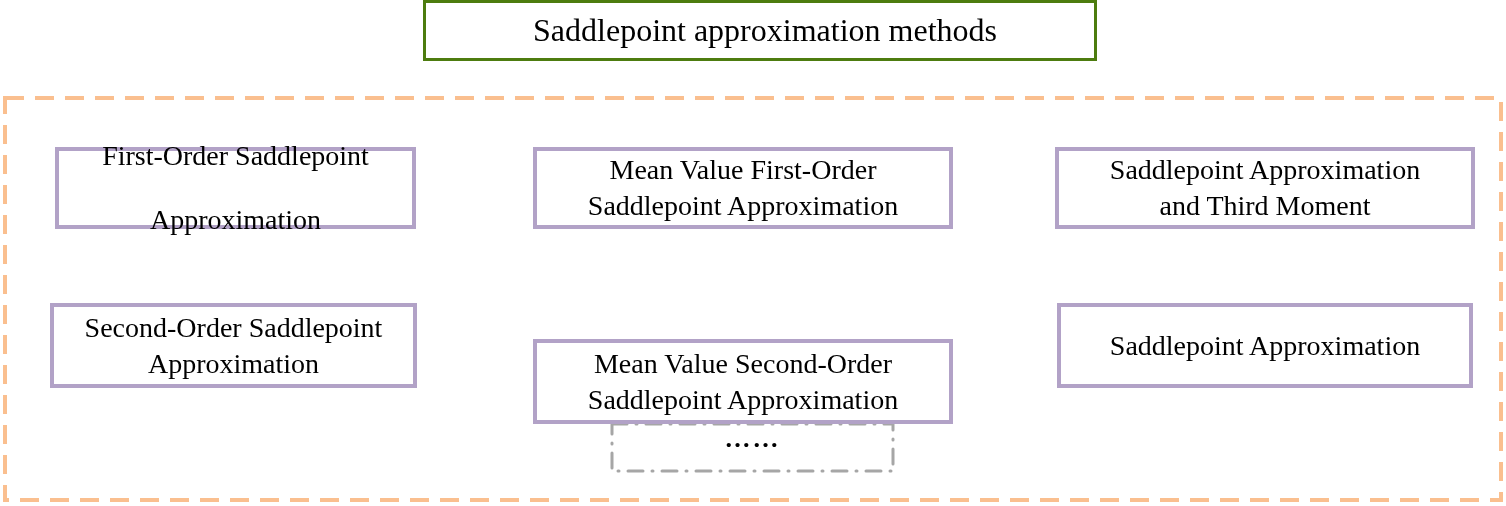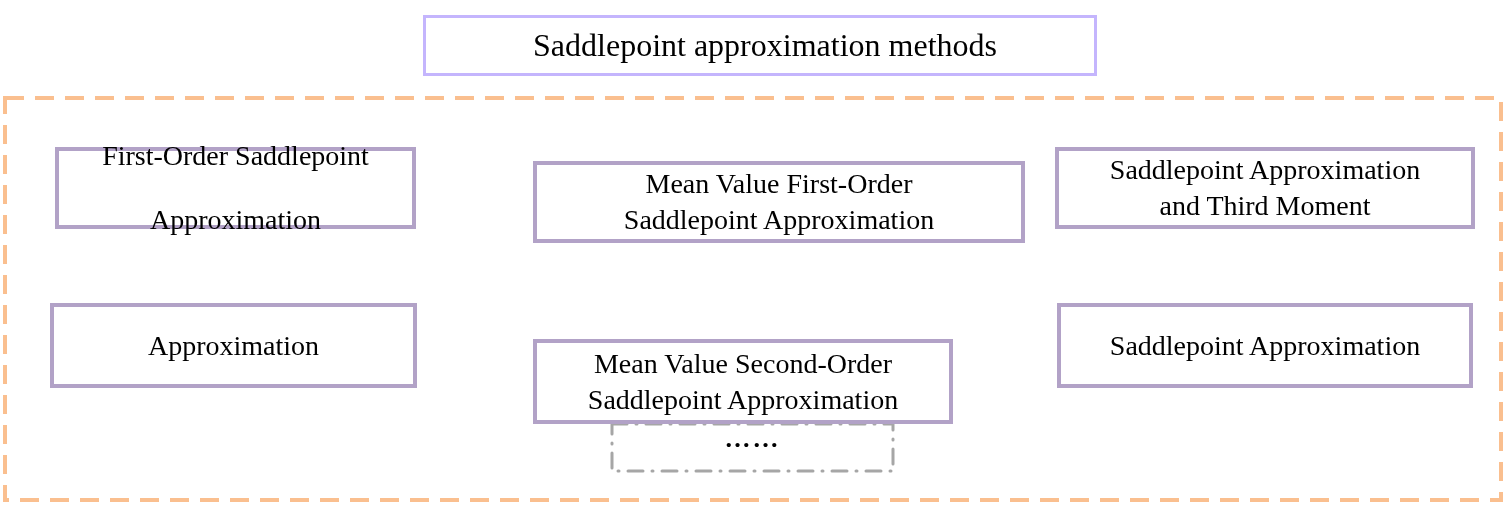--- a/index.html
+++ b/index.html
@@ -12,24 +12,24 @@
     width: 1506px;
     height: 506px;
     background: #ffffff;
     overflow: hidden;
     font-family: "Liberation Serif", "DejaVu Serif", serif;
     color: #000000;
   }
   .title-box {
     position: absolute;
     left: 423px;
-    top: 15px;
+    top: 0;
     width: 674px;
     height: 61px;
-    border: 3px solid #c4b5fd;
+    border: 3px solid #4d7c0f;
     box-sizing: border-box;
     background: #ffffff;
     display: flex;
     align-items: center;
     justify-content: center;
     font-size: 32px;
     text-align: center;
     padding-left: 10px;
   }
   .overlay {
@@ -58,21 +58,21 @@
     background: #ffffff;
     display: flex;
     flex-direction: column;
     align-items: center;
     justify-content: center;
     text-align: center;
     font-size: 28px;
     line-height: 36px;
   }
   .m0 { left: 55px;   top: 147px; width: 361px; height: 82px; gap: 28px; }
-  .m1 { left: 533px;  top: 147px; width: 492px; height: 82px; margin-top: 14px; }
+  .m1 { left: 533px;  top: 147px; width: 420px; height: 82px; }
   .m2 { left: 1055px; top: 147px; width: 420px; height: 82px; }
   .m3 { left: 50px;   top: 303px; width: 367px; height: 85px; }
   .m4 { left: 533px;  top: 303px; width: 420px; height: 85px; margin-top: 36px; }
   .m5 { left: 1057px; top: 303px; width: 416px; height: 85px; }
   .more-label {
     position: absolute;
     left: 612px;
     top: 424px;
     width: 281px;
     height: 47px;
@@ -111,20 +111,21 @@
     <span>Mean Value First-Order</span>
     <span>Saddlepoint Approximation</span>
   </div>
 
   <div class="method-box m2">
     <span>Saddlepoint Approximation</span>
     <span>and Third Moment</span>
   </div>
 
   <div class="method-box m3">
+    <span>Second-Order Saddlepoint</span>
     <span>Approximation</span>
   </div>
 
   <div class="method-box m4">
     <span>Mean Value Second-Order</span>
     <span>Saddlepoint Approximation</span>
   </div>
 
   <div class="method-box m5">
     <span>Saddlepoint Approximation</span>

